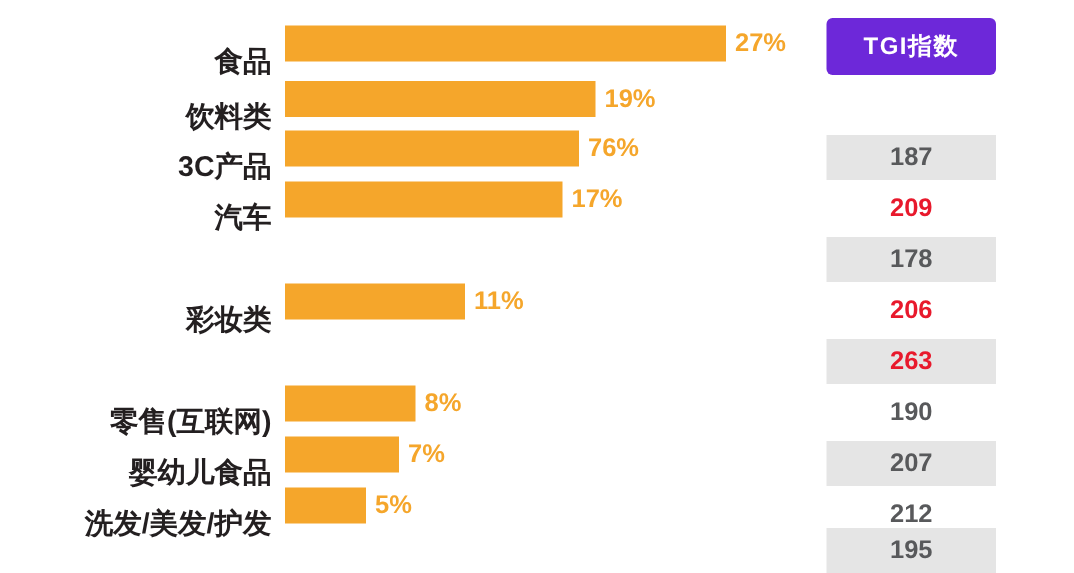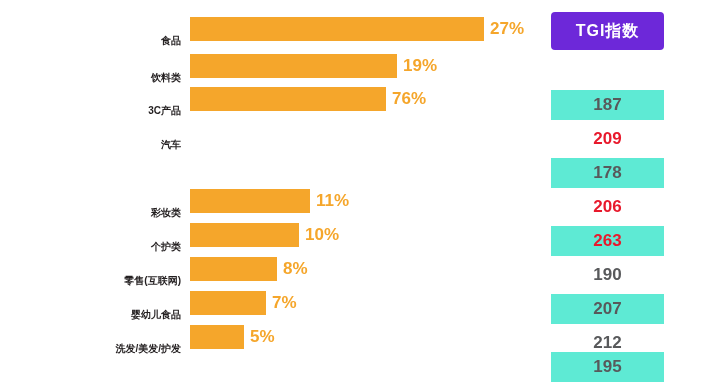--- a/index.html
+++ b/index.html
@@ -34,21 +34,21 @@
     width: 545px;
     height: 34px;
     display: flex;
     align-items: center;
   }
   .cat-label {
     width: 190px;
     text-align: right;
     padding-right: 9px;
     box-sizing: border-box;
-    font-size: 10px;
+    font-size: 19px;
     color: #231f20;
     font-weight: 700;
     letter-spacing: 0px;
     white-space: nowrap;
     margin-top: 24px;
   }
   .bar-zone {
     position: relative;
     flex: 1;
     height: 34px;
@@ -101,21 +101,21 @@
     width: 113px;
     height: 30px;
     display: flex;
     align-items: center;
     justify-content: center;
     font-size: 17px;
     font-weight: 700;
     color: #58595b;
   }
   .index-cell.alt {
-    background: #5eead4;
+    background: #e5e5e5;
   }
   .index-cell.hl {
     color: #e8192c;
   }
 </style>
 </head>
 <body>
 
 <div class="wrap">
 
@@ -140,38 +140,35 @@
     <div class="row" style="top:82px">
       <div class="cat-label">3C产品</div>
       <div class="bar-zone">
         <div class="bar" style="width:196px"></div>
         <div class="bar-value" style="left:202px">76%</div>
       </div>
     </div>
 
     <div class="row" style="top:116px">
       <div class="cat-label">汽车</div>
+      <div class="bar-zone">
+        <div class="bar" style="width:185px"></div>
+        <div class="bar-value" style="left:191px">17%</div>
+      </div>
     </div>
 
 
     <div class="row" style="top:184px">
       <div class="cat-label">彩妆类</div>
       <div class="bar-zone">
         <div class="bar" style="width:120px"></div>
         <div class="bar-value" style="left:126px">11%</div>
       </div>
     </div>
 
-    <div class="row" style="top:218px">
-      <div class="cat-label">个护类</div>
-      <div class="bar-zone">
-        <div class="bar" style="width:109px"></div>
-        <div class="bar-value" style="left:115px">10%</div>
-      </div>
-    </div>
 
     <div class="row" style="top:252px">
       <div class="cat-label">零售(互联网)</div>
       <div class="bar-zone">
         <div class="bar" style="width:87px"></div>
         <div class="bar-value" style="left:93px">8%</div>
       </div>
     </div>
 
     <div class="row" style="top:286px">

